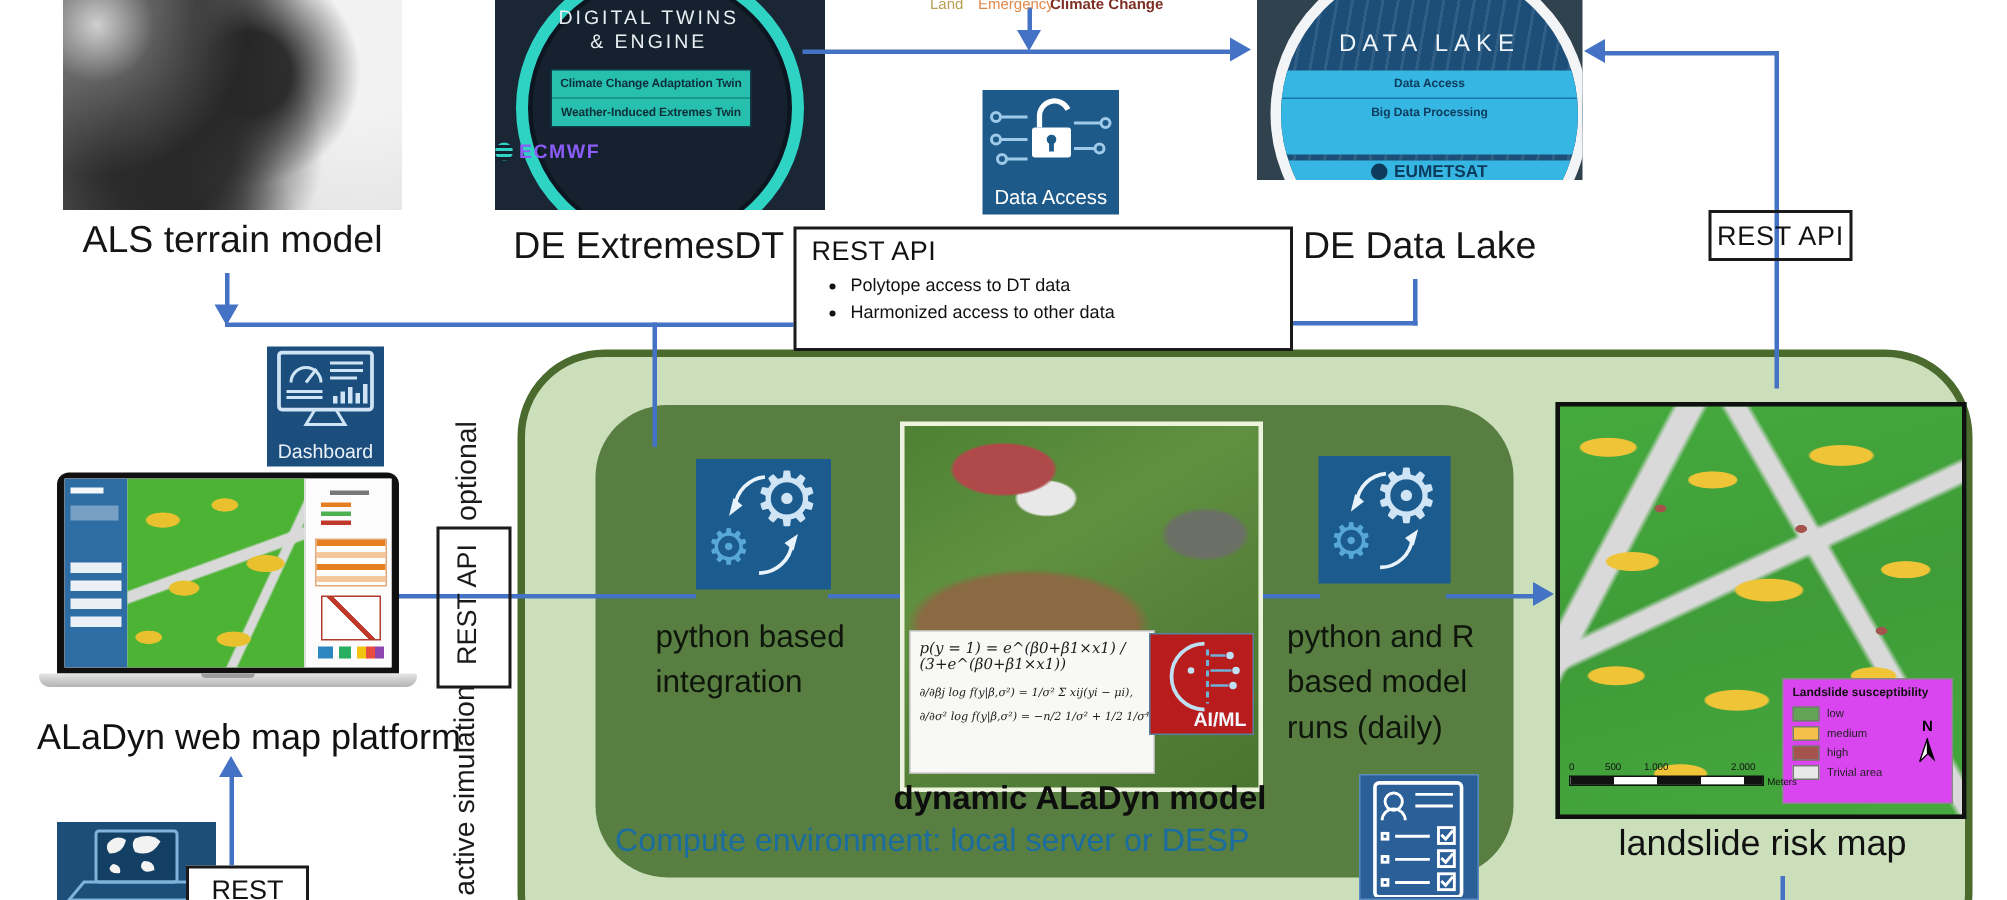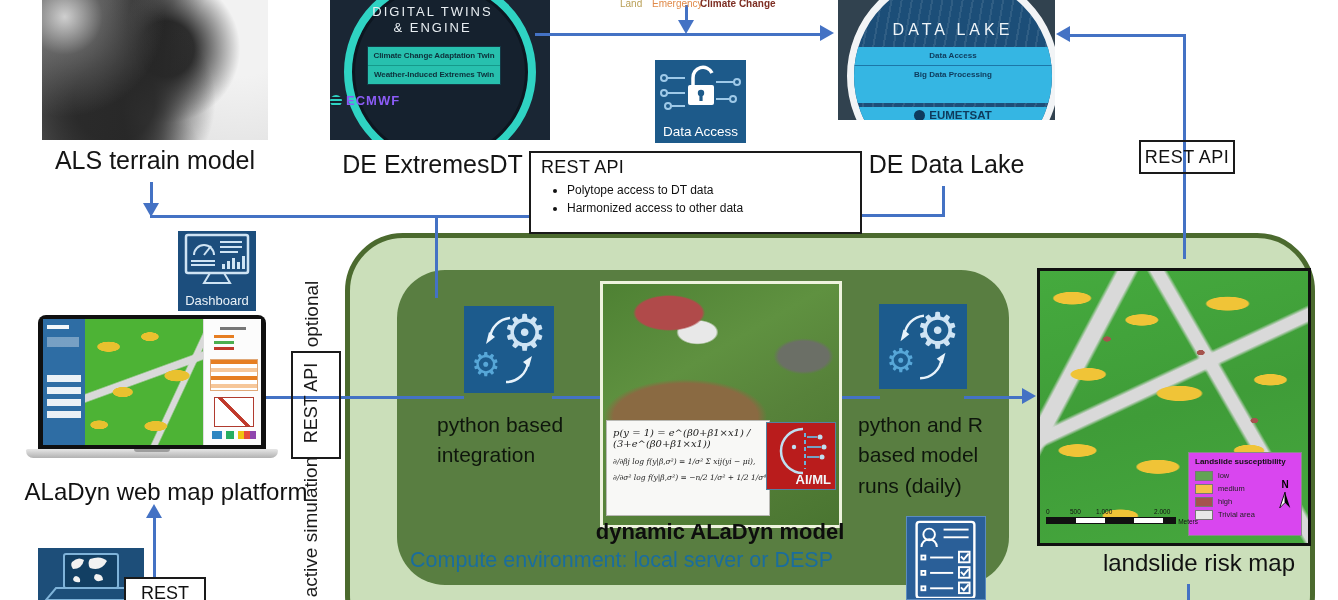--- a/index.html
+++ b/index.html
@@ -136,21 +136,21 @@
       z-index:6;box-sizing:border-box;padding:4px 4px 0 6px;}
   .map-legend-title{font-size:8px;font-weight:bold;color:#111;margin-bottom:3px;}
   .lg-row{display:flex;align-items:center;height:13px;font-size:7.5px;color:#222;}
   .lg-sw{width:16px;height:8px;border:.5px solid #777;margin-right:5px;flex:0 0 auto;}
   .north{position:absolute;right:7px;top:26px;width:18px;text-align:center;font-size:10px;font-weight:bold;color:#000;}
   .scalebar{left:1046px;top:508px;width:130px;z-index:6;color:#111;}
   .scale-ticks{position:relative;height:9px;font-size:6.5px;}
   .scale-ticks span{position:absolute;top:0;}
   .scale-bar{height:5px;border:1px solid #111;background:repeating-linear-gradient(90deg,#111 0 29px,#fff 29px 58px);}
   .scale-unit{position:absolute;right:-22px;top:10px;font-size:6.5px;}
-  .risk-map-label{left:1055px;top:549px;width:240px;font-size:24px;z-index:4;text-align:right;}
+  .risk-map-label{left:1055px;top:549px;width:240px;font-size:24px;z-index:4;}
 
   
   .laptop-screen{left:38px;top:315px;width:228px;height:134px;background:#101010;border-radius:8px 8px 0 0;z-index:4;}
   .scr{position:absolute;left:5px;top:4px;width:218px;height:126px;background:#fff;overflow:hidden;}
   .scr-side{position:absolute;left:0;top:0;width:42px;height:126px;background:#2e6da4;
     background-image:
       linear-gradient(rgba(255,255,255,.95) 0 0),linear-gradient(rgba(255,255,255,.35) 0 0),
       linear-gradient(rgba(255,255,255,.9) 0 0),linear-gradient(rgba(255,255,255,.9) 0 0),
       linear-gradient(rgba(255,255,255,.9) 0 0),linear-gradient(rgba(255,255,255,.9) 0 0);
     background-repeat:no-repeat;

